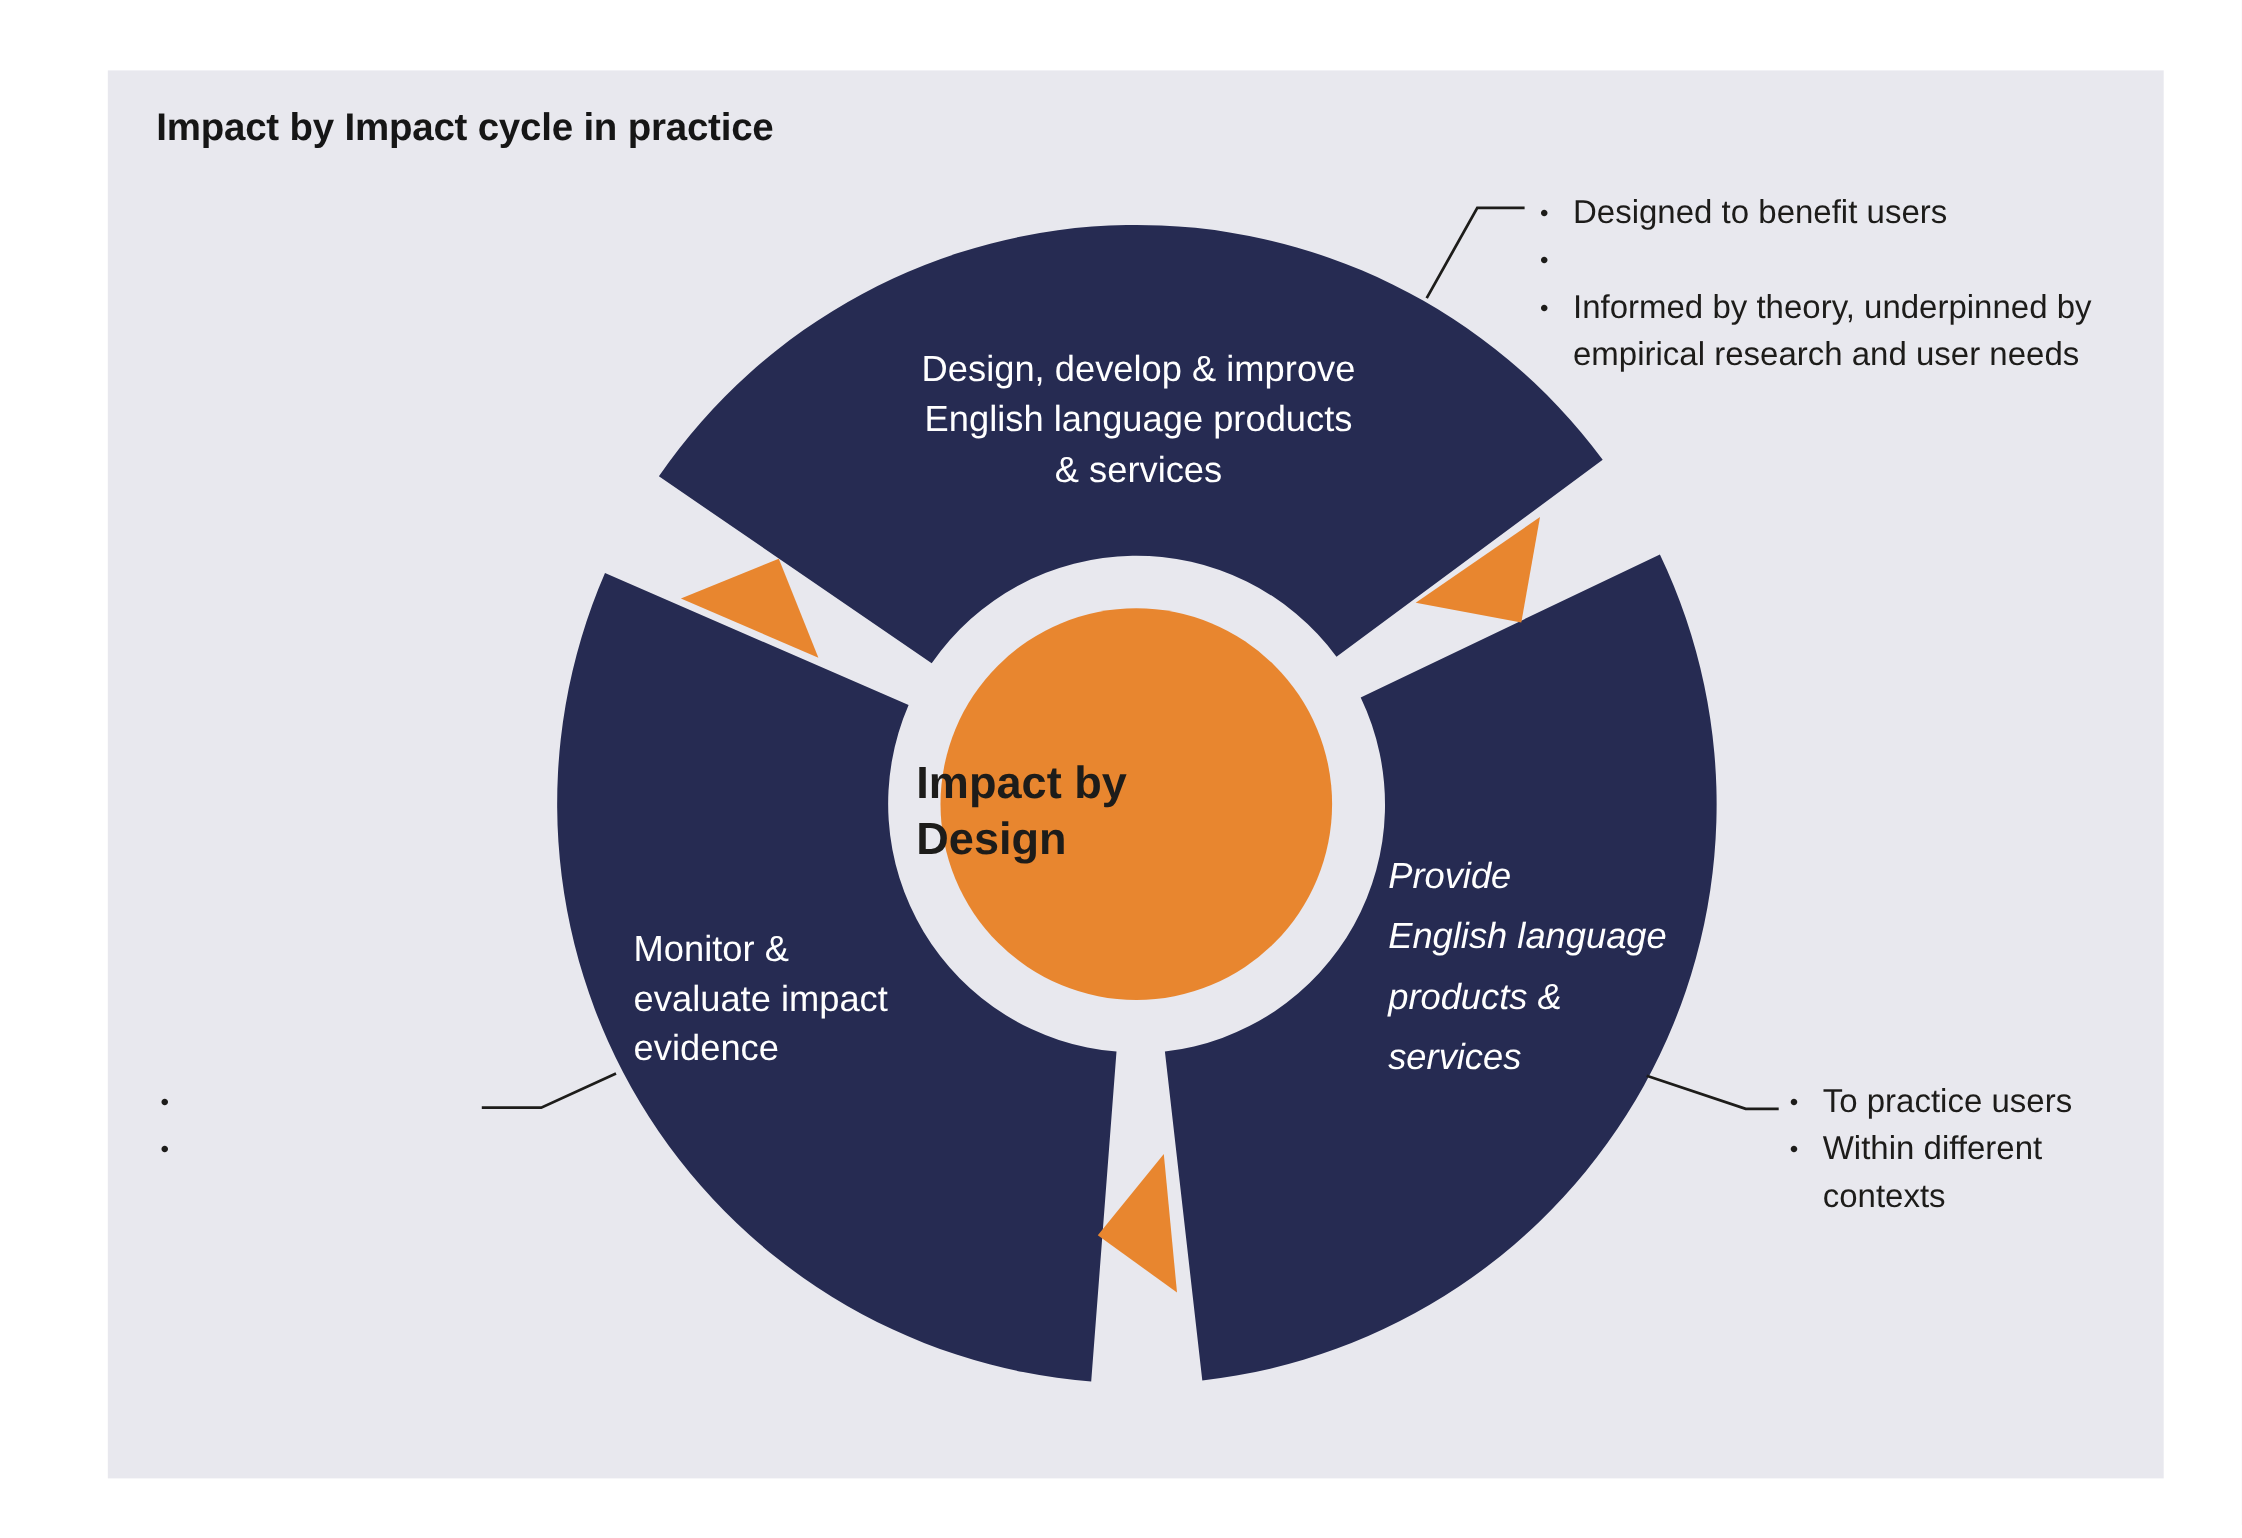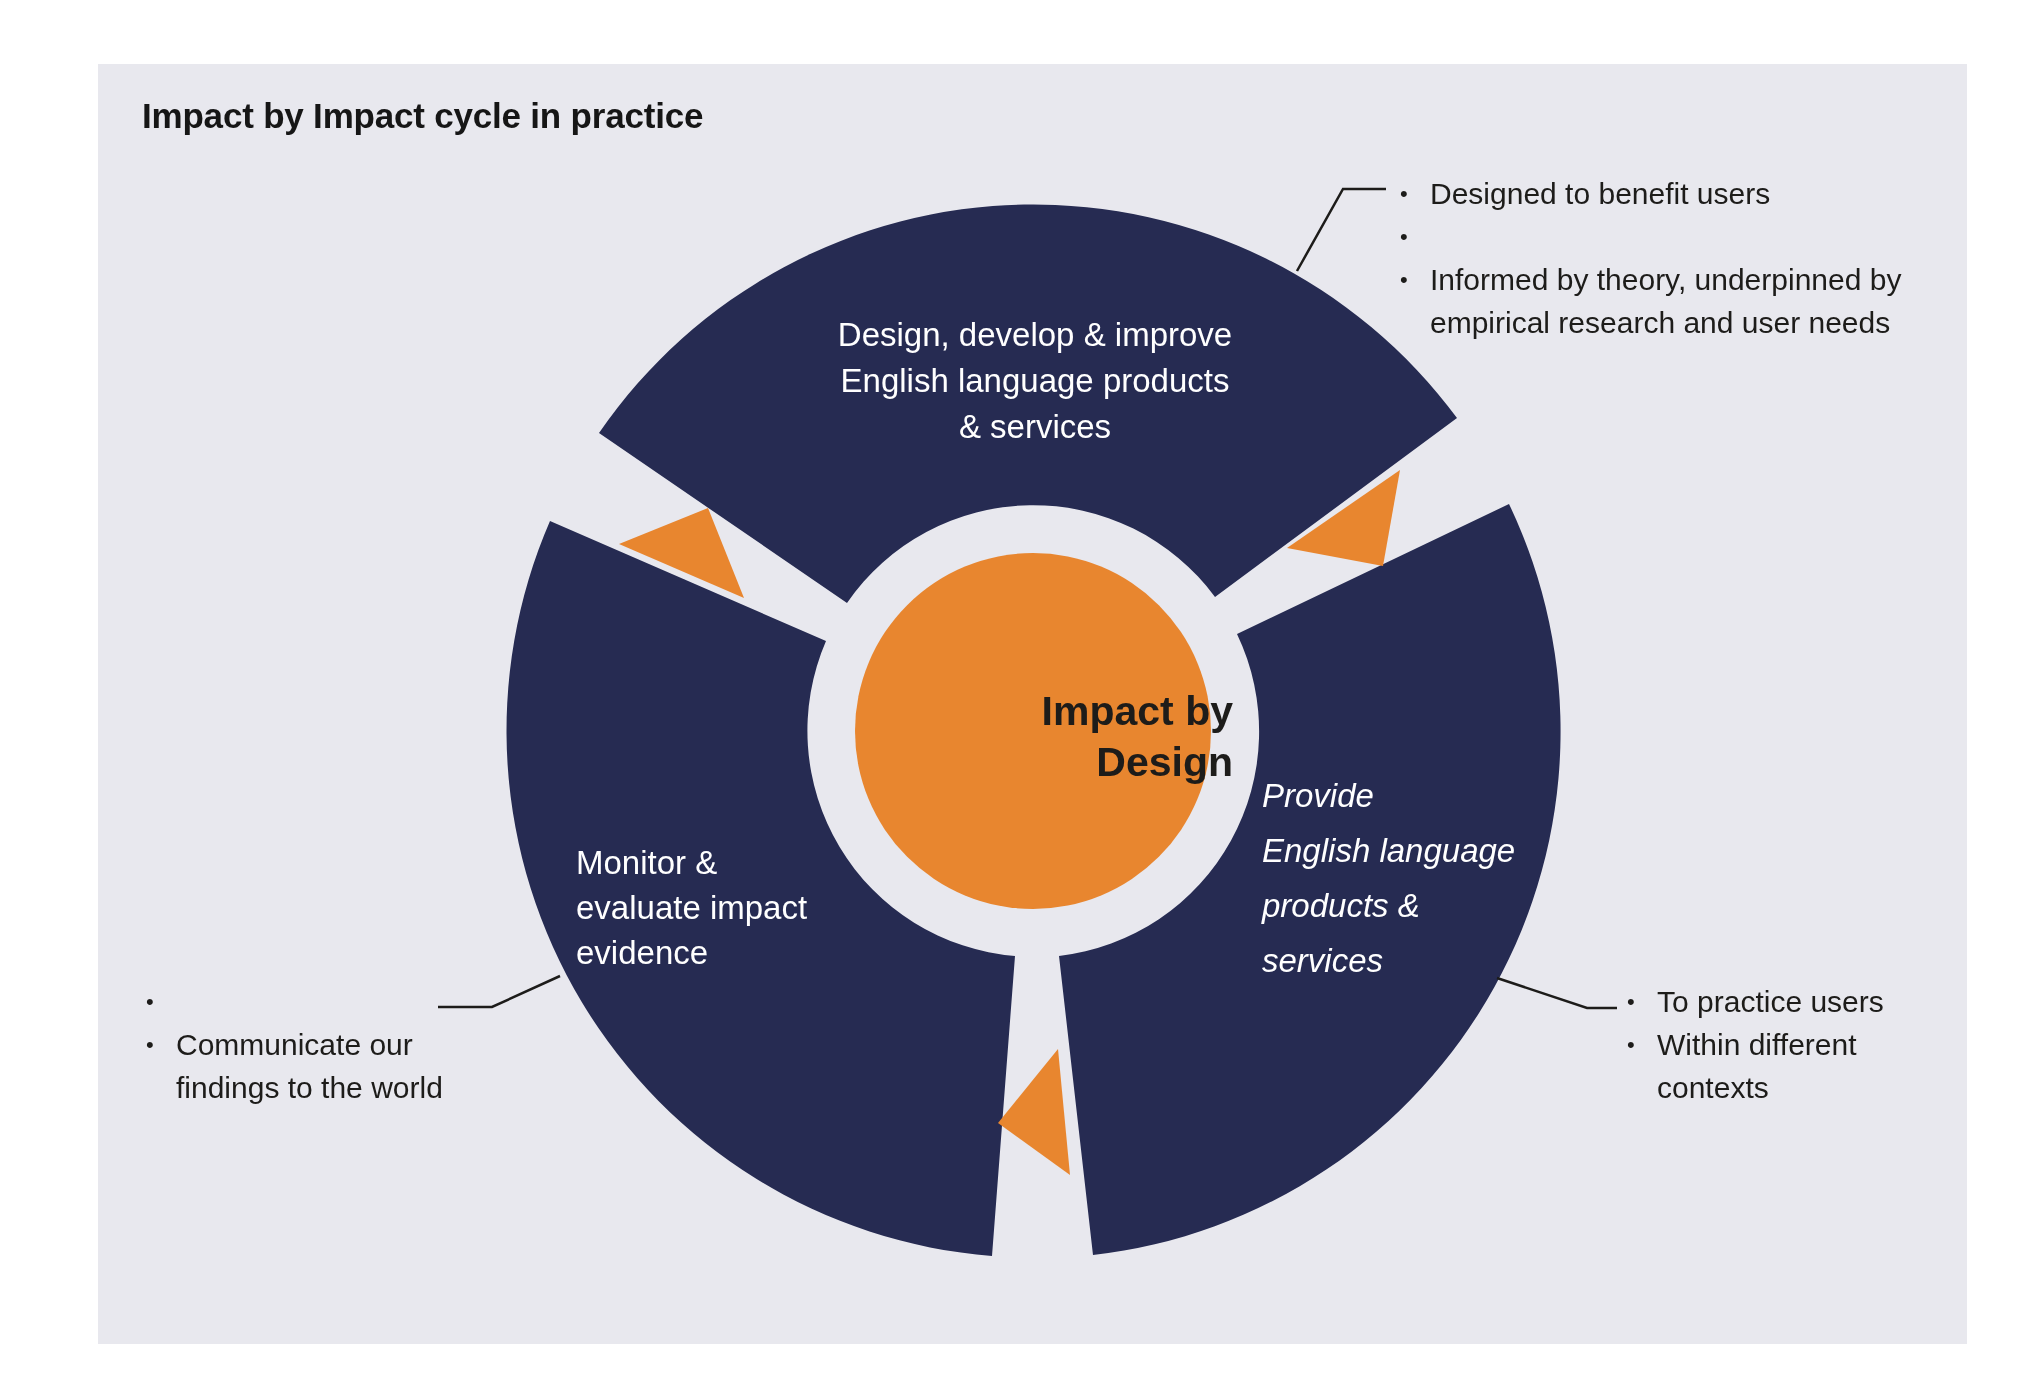--- a/index.html
+++ b/index.html
@@ -14,21 +14,21 @@
     color:#161616;letter-spacing:-0.2px;
   }
   .seg-label{
     position:absolute;color:#ffffff;font-size:33px;line-height:46px;
     font-weight:500;white-space:pre-line;
   }
   .seg-label.top{left:735px;top:312px;width:600px;text-align:center;}
   .seg-label.left{left:576px;top:840px;line-height:45px;}
   .seg-label.right{left:1262px;top:768px;line-height:55px;font-style:italic;}
   .center-label{
-    position:absolute;left:833px;top:686px;width:400px;text-align:right;
+    position:absolute;left:833px;top:686px;width:400px;text-align:left;
     font-size:41px;line-height:51px;font-weight:bold;color:#1d1c1a;white-space:pre-line;
   }
   .callout{position:absolute;font-size:30px;line-height:43px;color:#1d1c1a;}
   .callout .item{display:flex;align-items:flex-start;}
   .callout .dot{width:30px;font-size:22px;line-height:43px;flex:0 0 30px;}
   .callout .btext{white-space:pre-line;}
   #callout-tr{left:1400px;top:172px;}
   #callout-r{left:1627px;top:980px;}
   #callout-bl{left:146px;top:980px;}
 </style>
@@ -103,16 +103,14 @@
   </div>
 
 <div class="callout" id="callout-bl">
 
     <div class="item">
       <span class="dot">•</span>
     </div>
 
     <div class="item">
       <span class="dot">•</span>
-      <span class="btext">Communicate our
-findings to the world</span>
     </div>
   </div>
 
 </body></html>

